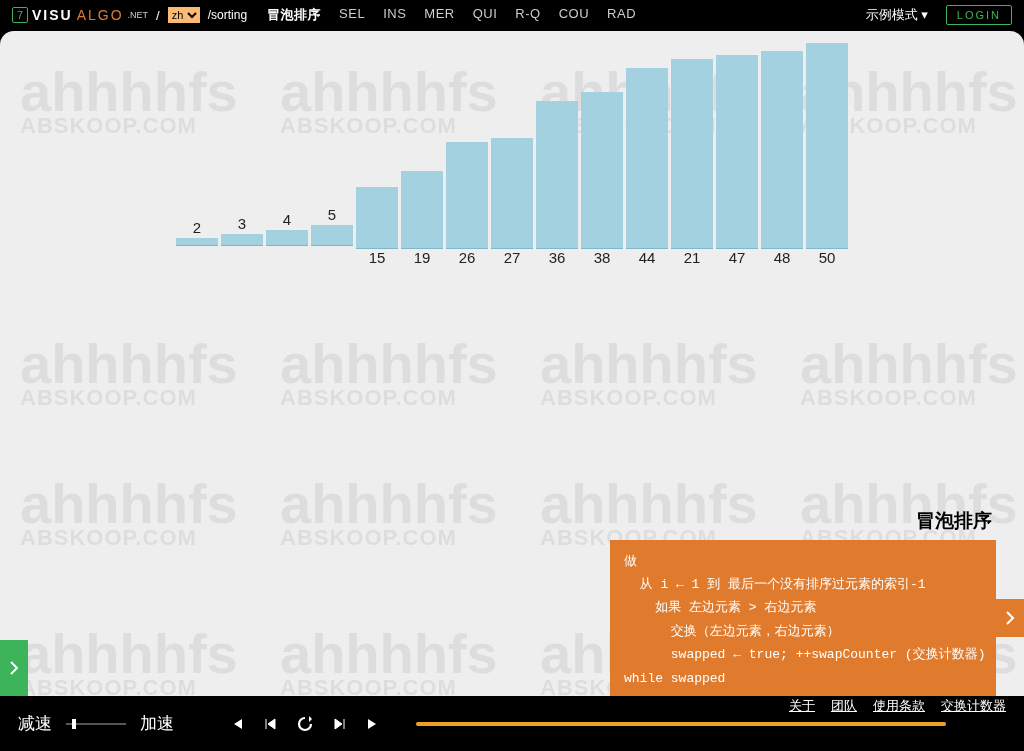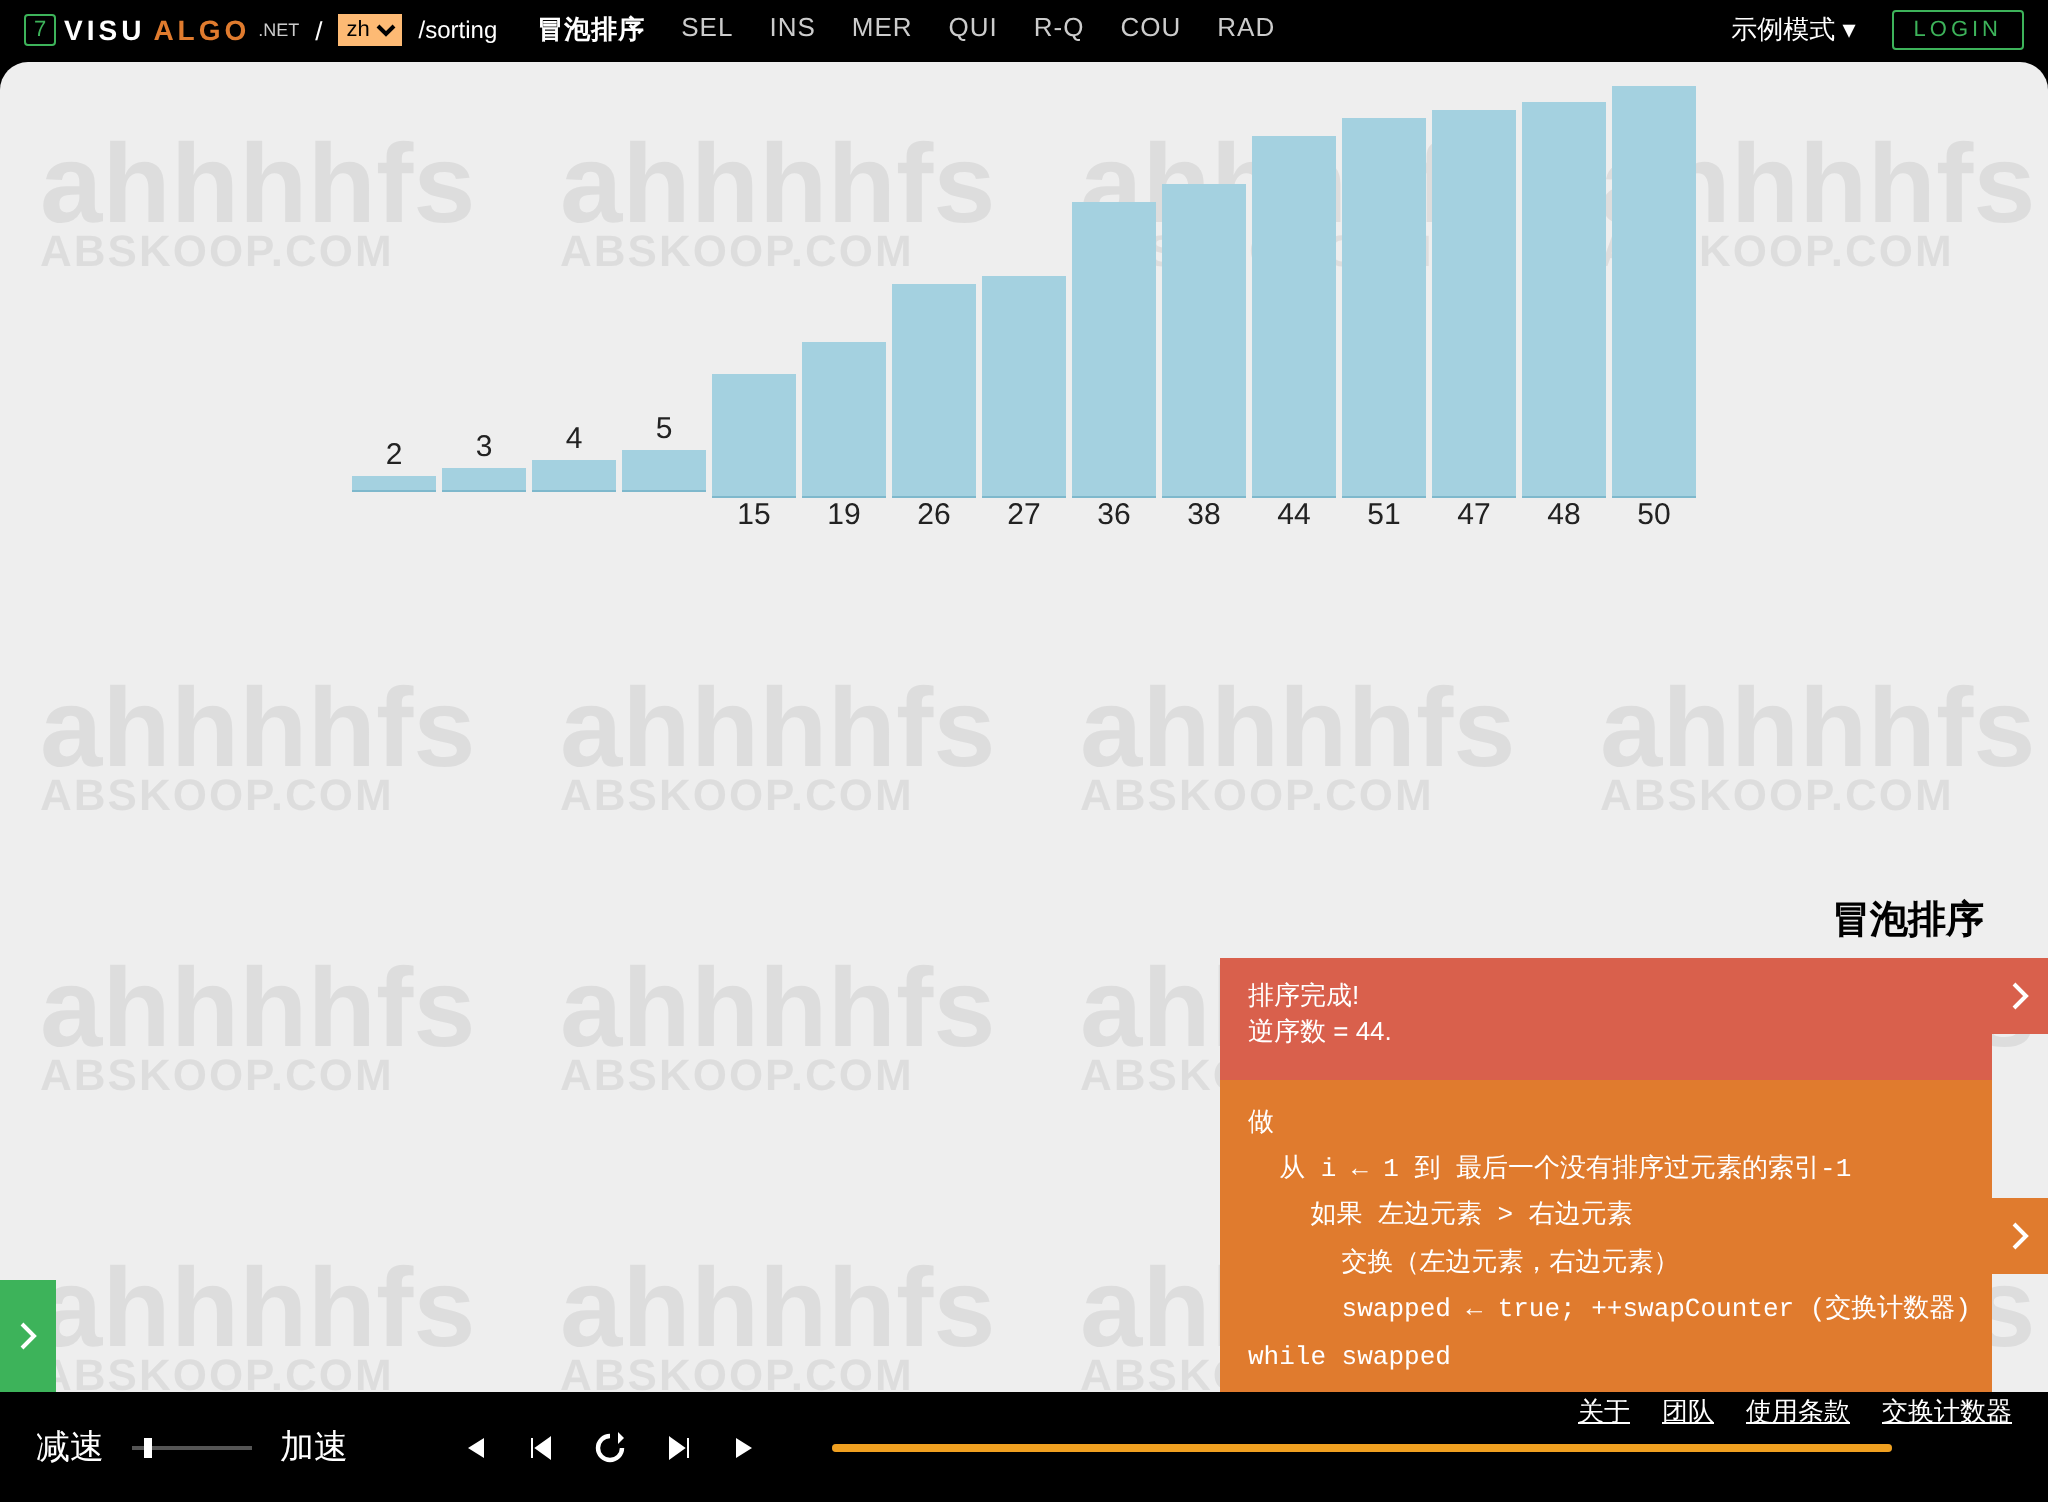--- a/index.html
+++ b/index.html
@@ -1,21 +1,21 @@
 <!DOCTYPE html>
 <html><head>
 <meta charset="utf-8">
 <style>
   * { margin: 0; padding: 0; box-sizing: border-box; }
   html, body { width: 1024px; height: 751px; overflow: hidden; font-family: Arial, sans-serif; background: #000; }
   .topbar { height: 30px; background: #000; display: flex; align-items: center; padding: 0 12px; color: #fff; font-size: 13px; gap: 8px; }
   .logo-seg { display: flex; align-items: center; gap: 4px; }
   .logo-badge { width: 16px; height: 16px; border: 1px solid #3db35a; color: #3db35a; display: flex; align-items: center; justify-content: center; font-size: 11px; border-radius: 2px; }
   .logo-visu { color: #fff; letter-spacing: 2px; font-weight: bold; font-size: 14px; }
-  .logo-algo { color: #e07b2e; letter-spacing: 2px; font-weight: bold; font-size: 14px; }
+  .logo-algo { color: #e07b2e; letter-spacing: 2px; font-weight: normal; font-size: 14px; }
   .logo-net { color: #ccc; font-size: 9px; }
   .path-slash { color: #fff; }
   .lang-sel { background: #fdba74; color: #000; font-size: 11px; border: none; height: 16px; }
   .path-sort { color: #fff; font-size: 12px; }
   .algo-tabs { display: flex; gap: 18px; margin-left: 12px; color: #ccc; font-size: 13px; letter-spacing: 0.5px; }
   .algo-tab.active { color: #fff; font-weight: bold; }
   .algo-tab { cursor: pointer; }
   .top-right { margin-left: auto; display: flex; align-items: center; gap: 18px; text-align: center; }
   .demo-mode { color: #fff; font-size: 13px; cursor: pointer; }
   .login-btn { border: 1px solid #3db35a; color: #3db35a; padding: 3px 10px; font-size: 11px; letter-spacing: 2px; border-radius: 2px; cursor: pointer; }
@@ -160,21 +160,21 @@
       <div class="bar-wrap" style="left: 581px; top: 61px;">
         <div class="bar-rect" style="height:157px"></div>
         <div class="bar-label">38</div>
       </div>
       <div class="bar-wrap" style="left: 626px; top: 37px;">
         <div class="bar-rect" style="height:181px"></div>
         <div class="bar-label">44</div>
       </div>
       <div class="bar-wrap" style="left: 671px; top: 28px;">
         <div class="bar-rect" style="height:190px"></div>
-        <div class="bar-label">51</div>
+        <div class="bar-label">21</div>
       </div>
       <div class="bar-wrap" style="left: 716px; top: 24px;">
         <div class="bar-rect" style="height:194px"></div>
         <div class="bar-label">47</div>
       </div>
       <div class="bar-wrap" style="left: 761px; top: 20px;">
         <div class="bar-rect" style="height:198px"></div>
         <div class="bar-label">48</div>
       </div>
       <div class="bar-wrap" style="left: 806px; top: 12px;">
@@ -184,29 +184,20 @@
     </div>
 
   <div class="left-green">
     <svg width="10" height="14">
         <path d="M2 1 L8 7 L2 13" stroke="#fff" stroke-width="2" fill="none"></path>
       </svg>
   </div>
 
   <div class="panel-stack">
     <div class="panel-title">冒泡排序</div>
-    <div class="status-panel">
-      <div>排序完成!</div>
-      <div>逆序数 = 44.</div>
-      <div class="side-tab red">
-        <svg width="10" height="14">
-            <path d="M2 1 L8 7 L2 13" stroke="#fff" stroke-width="2" fill="none"></path>
-          </svg>
-      </div>
-    </div>
     <div class="code-panel">
       <div class="code-line">做</div>
       <div class="code-line">  从 i ← 1 到 最后一个没有排序过元素的索引-1</div>
       <div class="code-line">    如果 左边元素 &gt; 右边元素</div>
       <div class="code-line">      交换（左边元素，右边元素）</div>
       <div class="code-line">      swapped ← true; ++swapCounter (交换计数器)</div>
       <div class="code-line">while swapped</div>
       <div class="side-tab orange">
         <svg width="10" height="14">
             <path d="M2 1 L8 7 L2 13" stroke="#fff" stroke-width="2" fill="none"></path>

